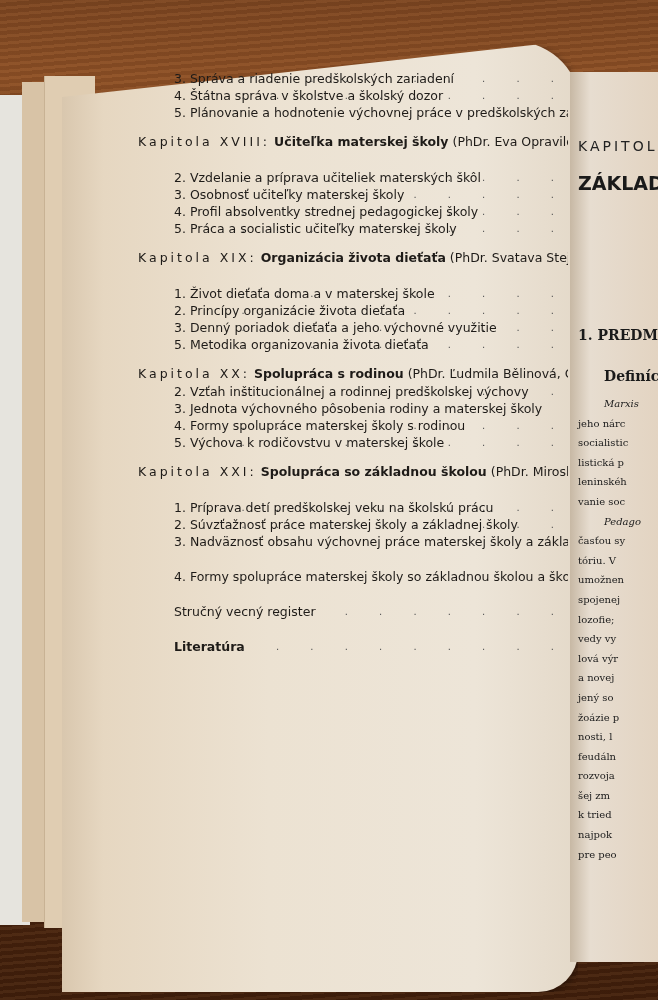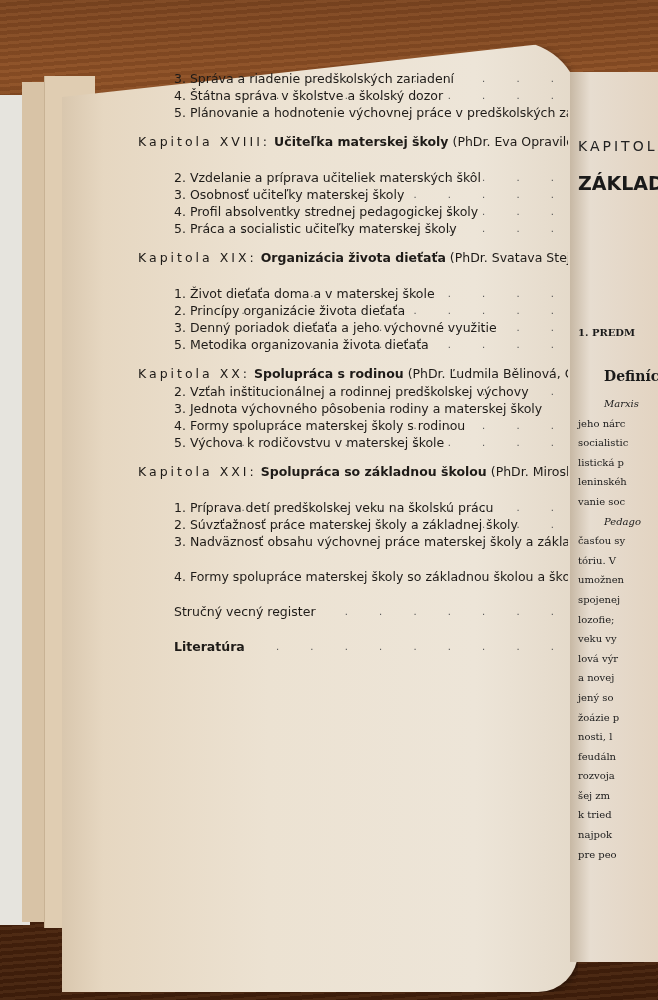--- a/index.html
+++ b/index.html
@@ -50,21 +50,21 @@
       position: absolute; right: 0; top: 0; color: #555; letter-spacing: 14px; font-size: 10px;
     }
     .chapter-head {
       margin-top: 12px; height: 18px; line-height: 18px; white-space: nowrap; overflow: hidden;
     }
     .spaced { letter-spacing: 3px; }
     .bold-title { font-weight: bold; }
     .gap { height: 18px; }
     .rp-kap { position: absolute; left: 8px; top: 66px; font-family: "DejaVu Sans", sans-serif; font-size: 14px; letter-spacing: 3px; color: #222; }
     .rp-title { position: absolute; left: 8px; top: 100px; font-family: "DejaVu Sans", sans-serif; font-size: 19px; font-weight: bold; color: #1a1a1a; }
-    .rp-sec { position: absolute; left: 8px; top: 255px; font-size: 10px; font-weight: bold; color: #1a1a1a; }
+    .rp-sec { position: absolute; left: 8px; top: 255px; font-size: 14px; font-weight: bold; color: #1a1a1a; }
     .rp-sub { position: absolute; left: 34px; top: 296px; font-size: 14px; font-weight: bold; color: #1a1a1a; }
     .rp-body { position: absolute; left: 8px; top: 322px; font-size: 10px; line-height: 19.6px; color: #1a1a1a; white-space: nowrap; }
     .rp-body .ital { font-style: italic; }
     .rp-body .indent { padding-left: 26px; }
   </style>
 </head>
 <body>
 
 <div class="wood-grain"></div>
 <div class="under-white"></div>
@@ -156,21 +156,21 @@
     <div>socialistic</div>
     <div>listická p</div>
     <div>leninskéh</div>
     <div>vanie soc</div>
     <div class="ital indent">Pedago</div>
     <div>časťou sy</div>
     <div>tóriu. V</div>
     <div>umožnen</div>
     <div>spojenej</div>
     <div>lozofie;</div>
-    <div>veku vy</div>
+    <div>vedy vy</div>
     <div>lová výr</div>
     <div>a novej</div>
     <div>jený so</div>
     <div>žoázie p</div>
     <div>nosti, l</div>
     <div>feudáln</div>
     <div>rozvoja</div>
     <div>šej zm</div>
     <div>k tried</div>
     <div>najpok</div>

